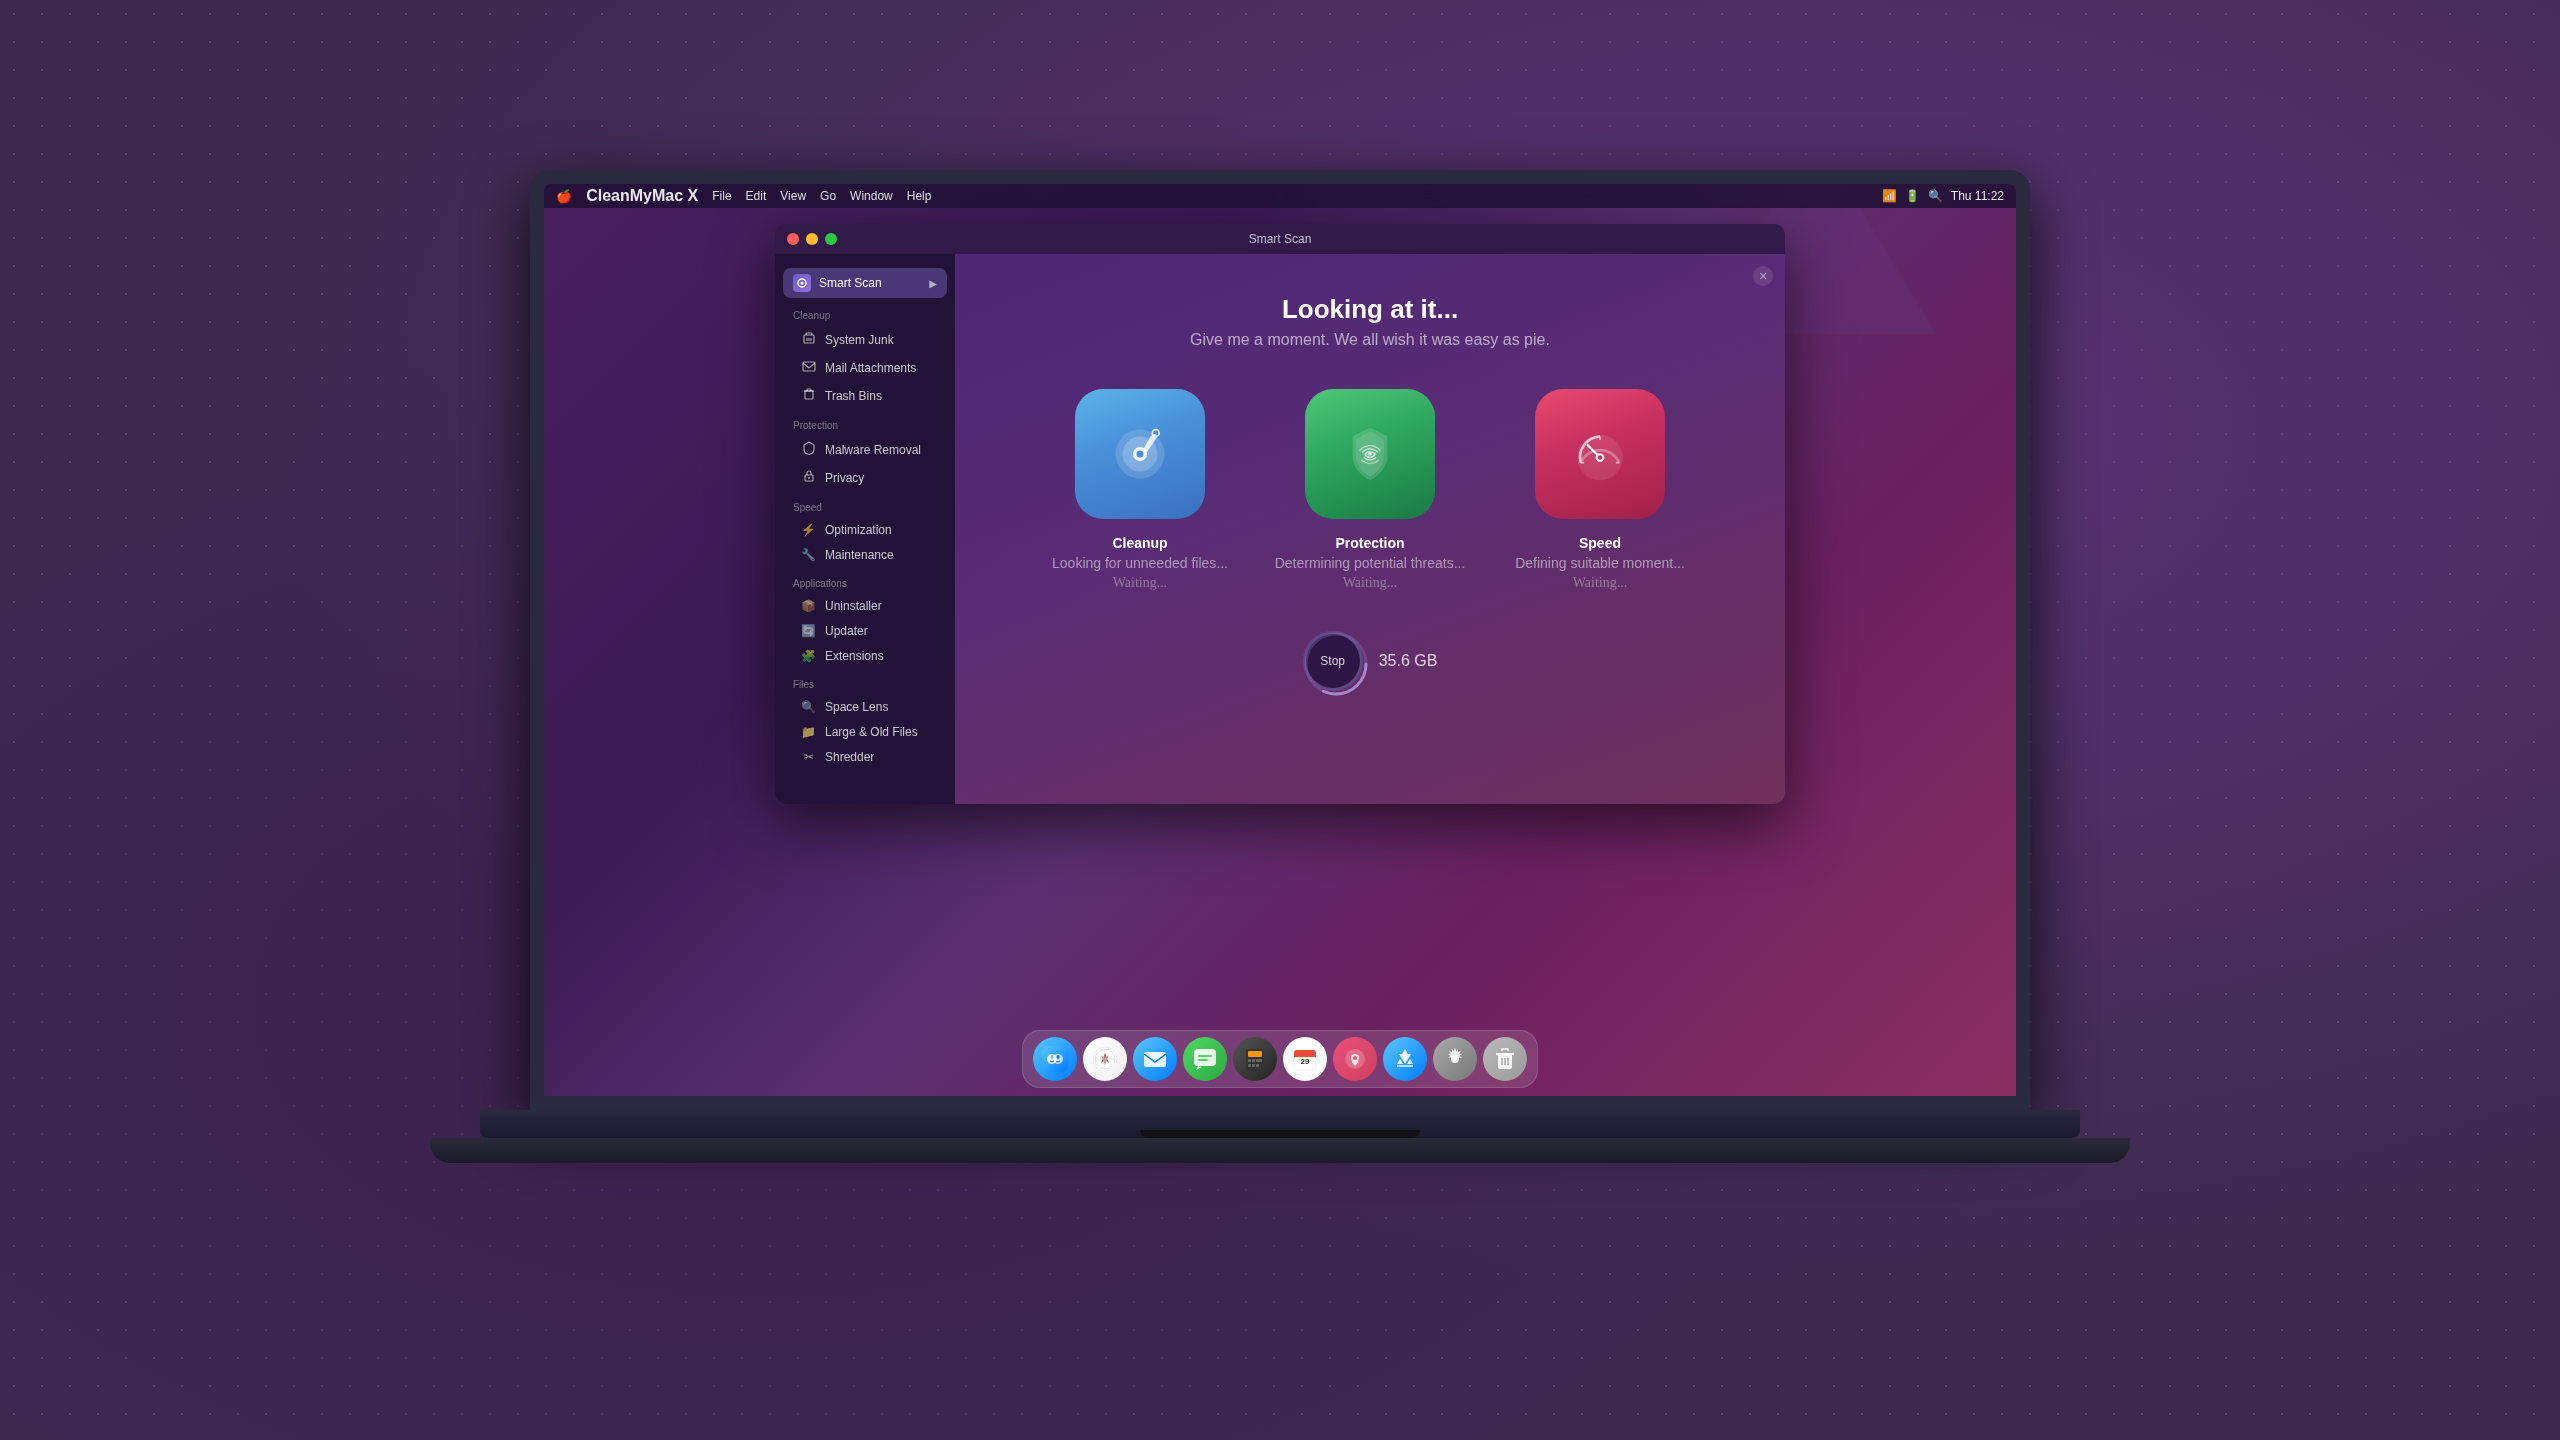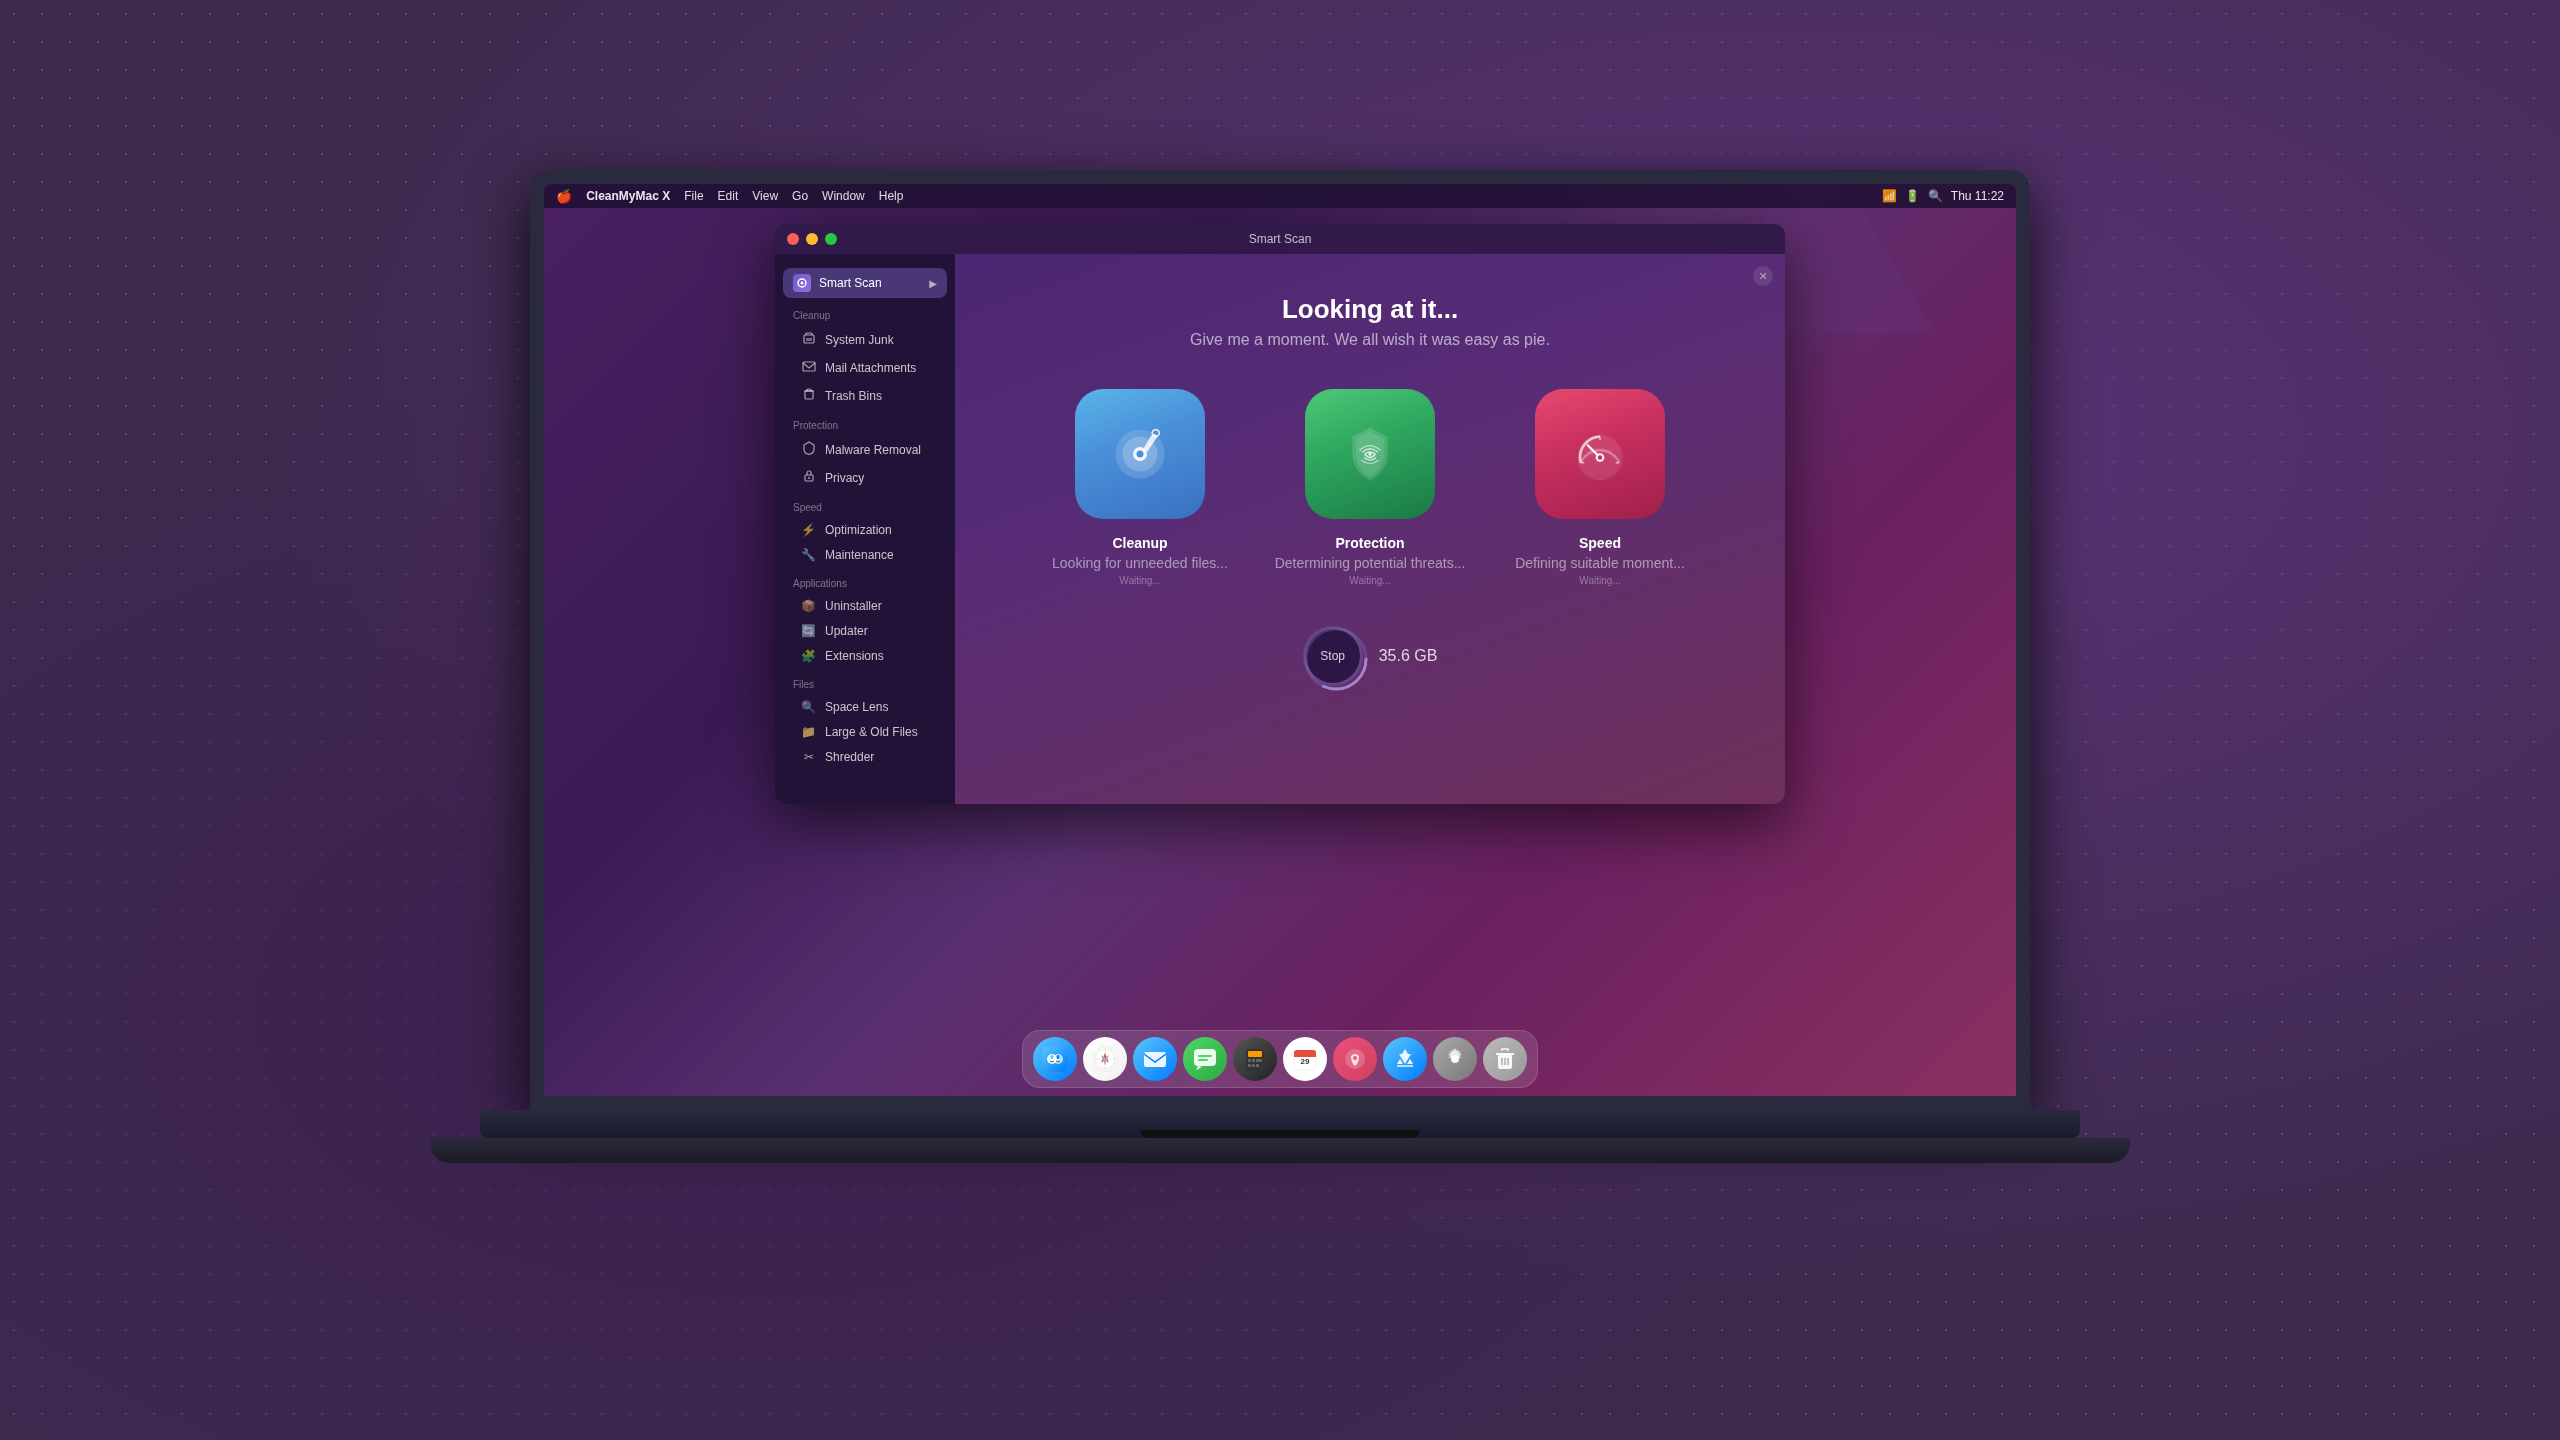--- a/index.html
+++ b/index.html
@@ -105,21 +105,21 @@
       align-items: center;
       gap: 14px;
     }
 
     .apple-logo {
       font-size: 13px;
       color: rgba(255,255,255,0.9);
     }
 
     .menubar-app {
-      font-size: 12px;
+      font-size: 16px;
       font-weight: 600;
       color: rgba(255,255,255,0.9);
     }
 
     .menubar-item {
       font-size: 12px;
       color: rgba(255,255,255,0.85);
     }
 
     .menubar-right {
@@ -357,22 +357,23 @@
     }
 
     .feature-card-status {
       font-size: 14px;
       color: rgba(255,255,255,0.5);
       text-align: center;
       margin-bottom: 4px;
     }
 
     .feature-card-waiting {
-      font-size: 10px;
+      font-size: 14px;
       color: rgba(255,255,255,0.35);
+      font-family: Liberation Serif, serif;
     }
 
     
     .stop-area {
       display: flex;
       align-items: center;
       gap: 16px;
     }
 
     .stop-btn {

